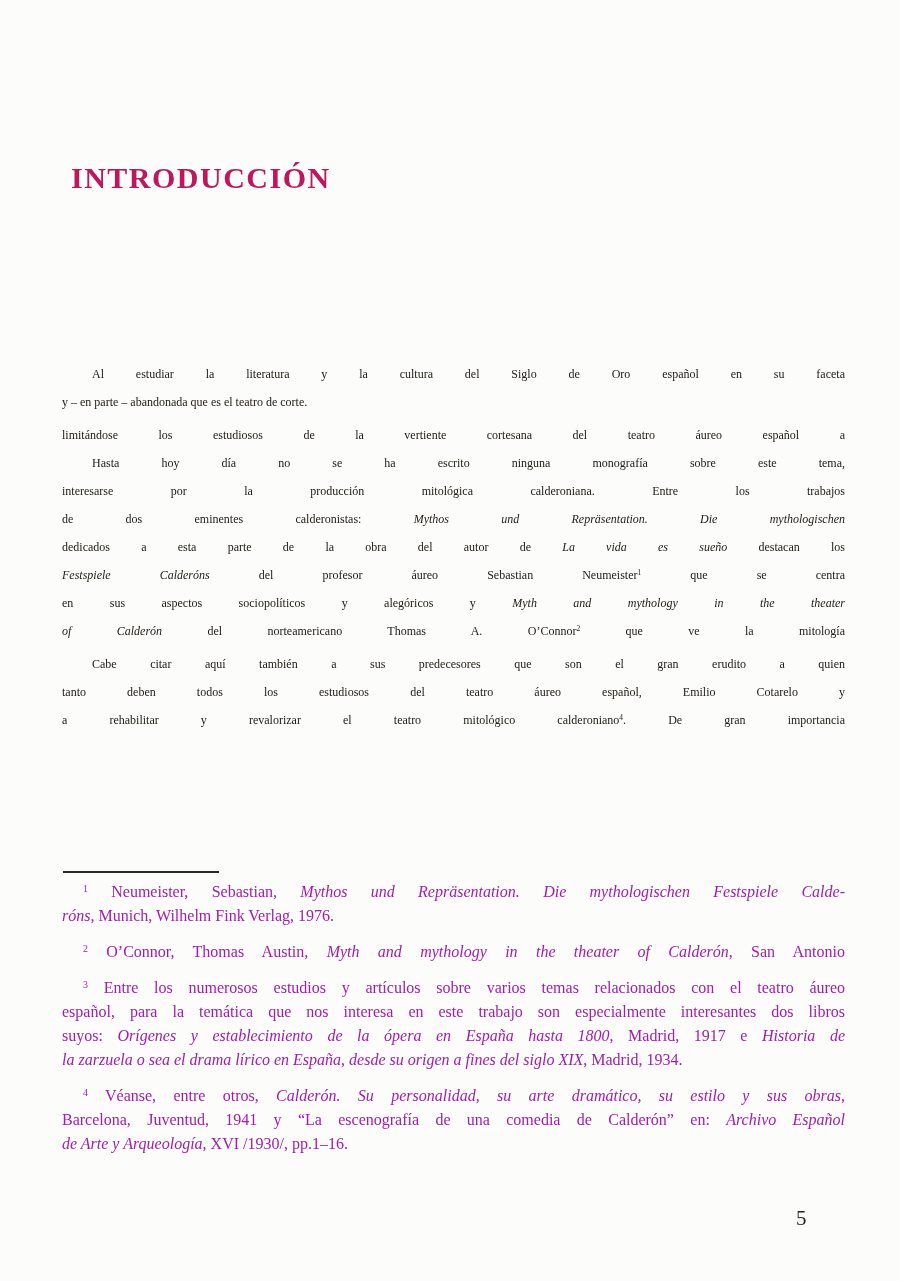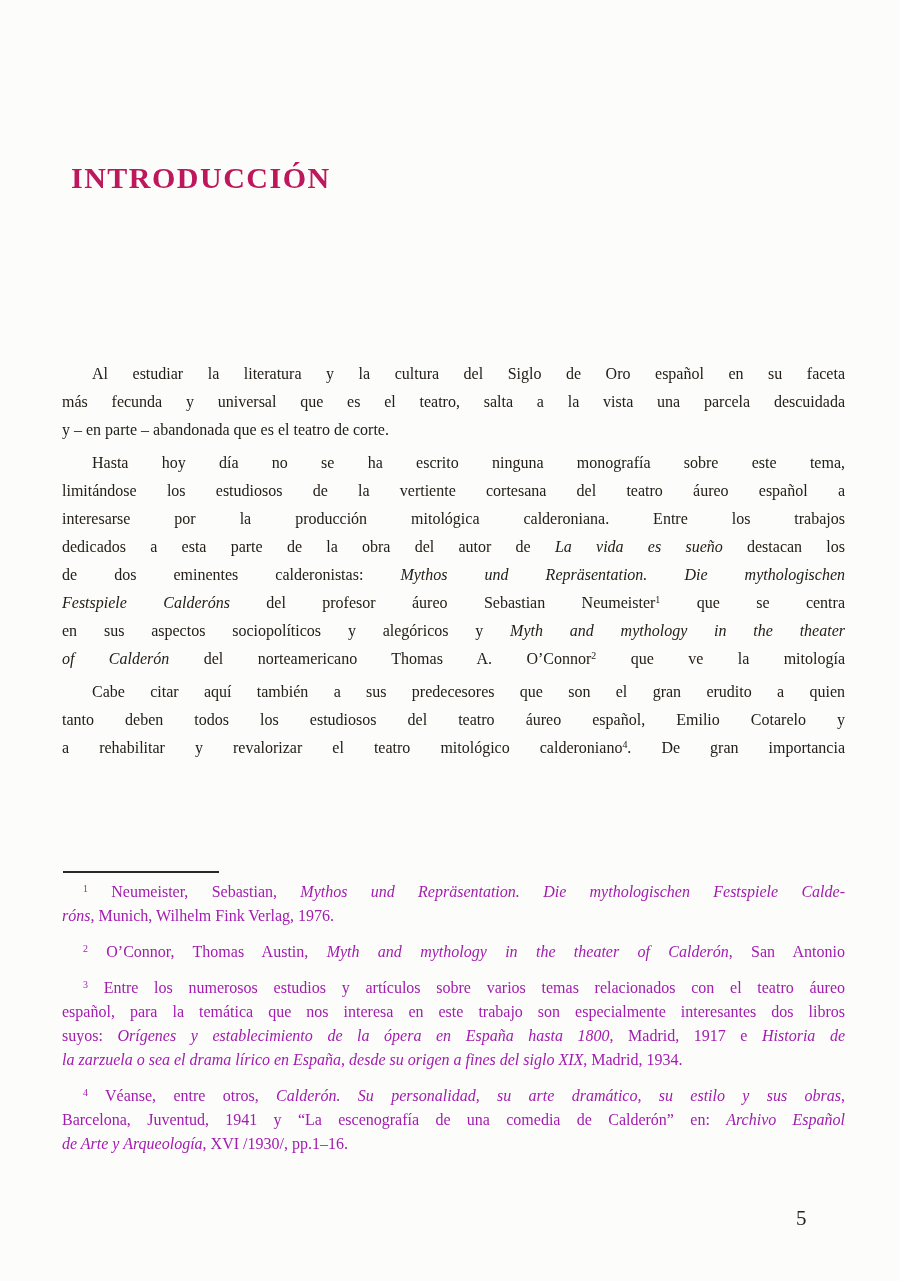--- a/index.html
+++ b/index.html
@@ -26,21 +26,21 @@
     font-size: 30px;
     font-weight: bold;
     letter-spacing: 1.5px;
     color: #be185d;
   }
   .body-text {
     position: absolute;
     left: 62px;
     top: 360px;
     width: 783px;
-    font-size: 16px;
+    font-size: 12px;
     line-height: 28px;
     color: #242019;
   }
   .para { margin: 0 0 5px 0; }
   .line {
     text-align: justify;
     text-align-last: justify;
     white-space: nowrap;
   }
   .line.end {
@@ -85,29 +85,28 @@
 </head>
 <body style="background: rgb(252, 252, 250);">
 
 <div class="page">
 
   <h1 class="title">INTRODUCCIÓN</h1>
 
   <div class="body-text" id="body-text" style="color: rgb(36, 32, 25);">
       <div class="para">
         <div class="line indent"><span>Al estudiar la literatura y la cultura del Siglo de Oro español en su faceta</span></div>
-        <div class="line"><span>más fecunda y universal que es el teatro, salta a la vista una parcela descuidada</span></div>
         <div class="line end"><span>y – en parte – abandonada que es el teatro de corte.</span></div>
       </div>
       <div class="para">
+        <div class="line"><span>limitándose los estudiosos de la vertiente cortesana del teatro áureo español a</span></div>
         <div class="line indent"><span>Hasta hoy día no se ha escrito ninguna monografía sobre este tema,</span></div>
-        <div class="line"><span>limitándose los estudiosos de la vertiente cortesana del teatro áureo español a</span></div>
         <div class="line"><span>interesarse por la producción mitológica calderoniana. Entre los trabajos</span></div>
+        <div class="line"><span>de dos eminentes calderonistas: </span><span class="i">Mythos und Repräsentation. Die mythologischen</span></div>
         <div class="line"><span>dedicados a esta parte de la obra del autor de </span><span class="i">La vida es sueño</span><span> destacan los</span></div>
-        <div class="line"><span>de dos eminentes calderonistas: </span><span class="i">Mythos und Repräsentation. Die mythologischen</span></div>
         <div class="line"><span class="i">Festspiele Calderóns</span><span> del profesor áureo Sebastian Neumeister</span><span class="sup">1</span><span> que se centra</span></div>
         <div class="line"><span>en sus aspectos sociopolíticos y alegóricos y </span><span class="i">Myth and mythology in the theater</span></div>
         <div class="line"><span class="i">of Calderón</span><span> del norteamericano Thomas A. O’Connor</span><span class="sup">2</span><span> que ve la mitología</span></div>
       </div>
       <div class="para">
         <div class="line indent"><span>Cabe citar aquí también a sus predecesores que son el gran erudito a quien</span></div>
         <div class="line"><span>tanto deben todos los estudiosos del teatro áureo español, Emilio Cotarelo y</span></div>
         <div class="line"><span>a rehabilitar y revalorizar el teatro mitológico calderoniano</span><span class="sup">4</span><span>. De gran importancia</span></div>
       </div>
     </div>

